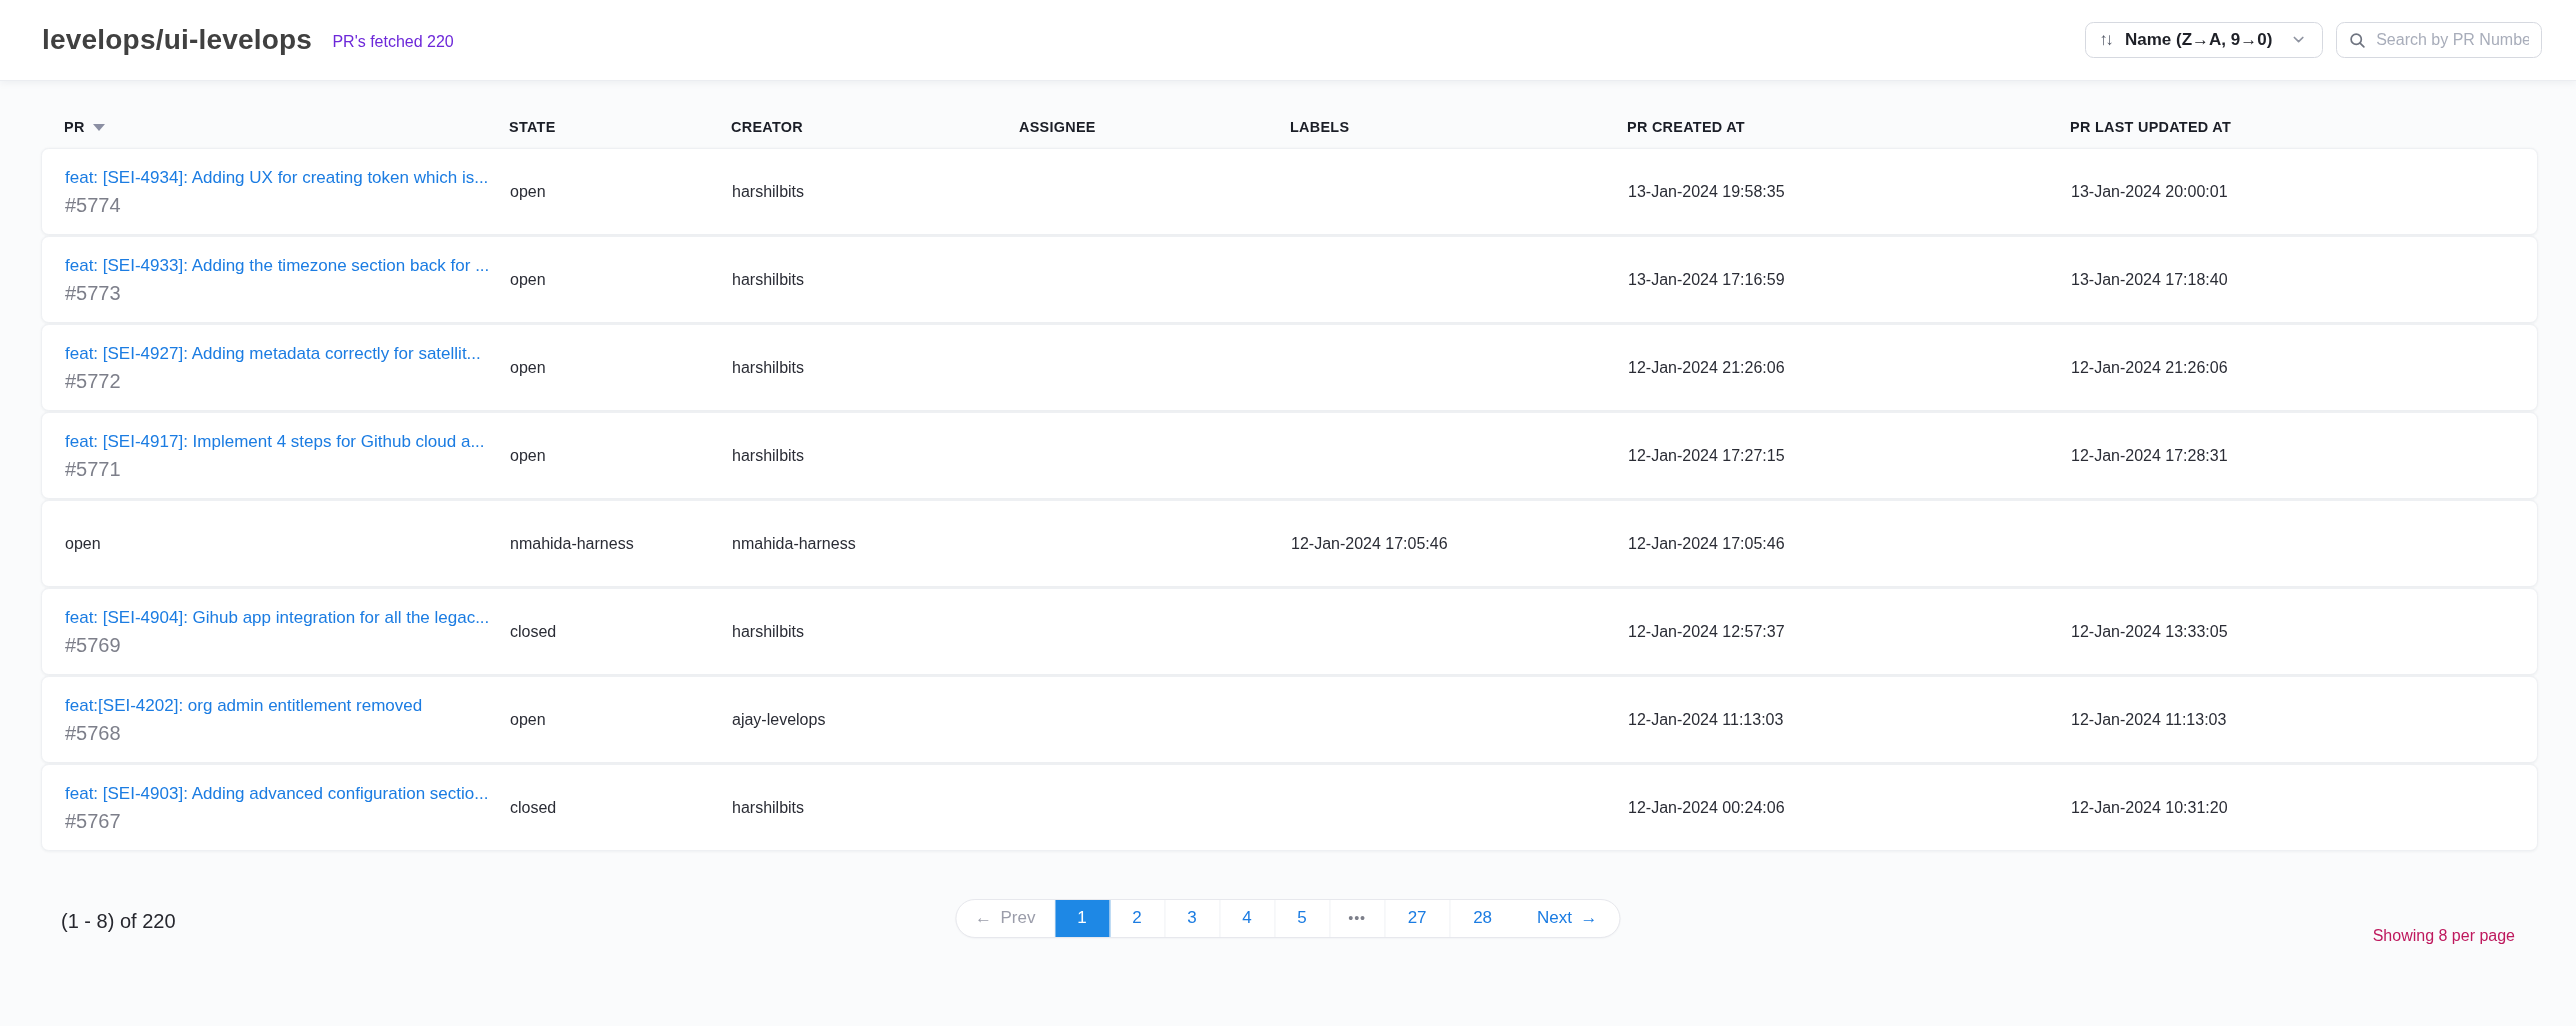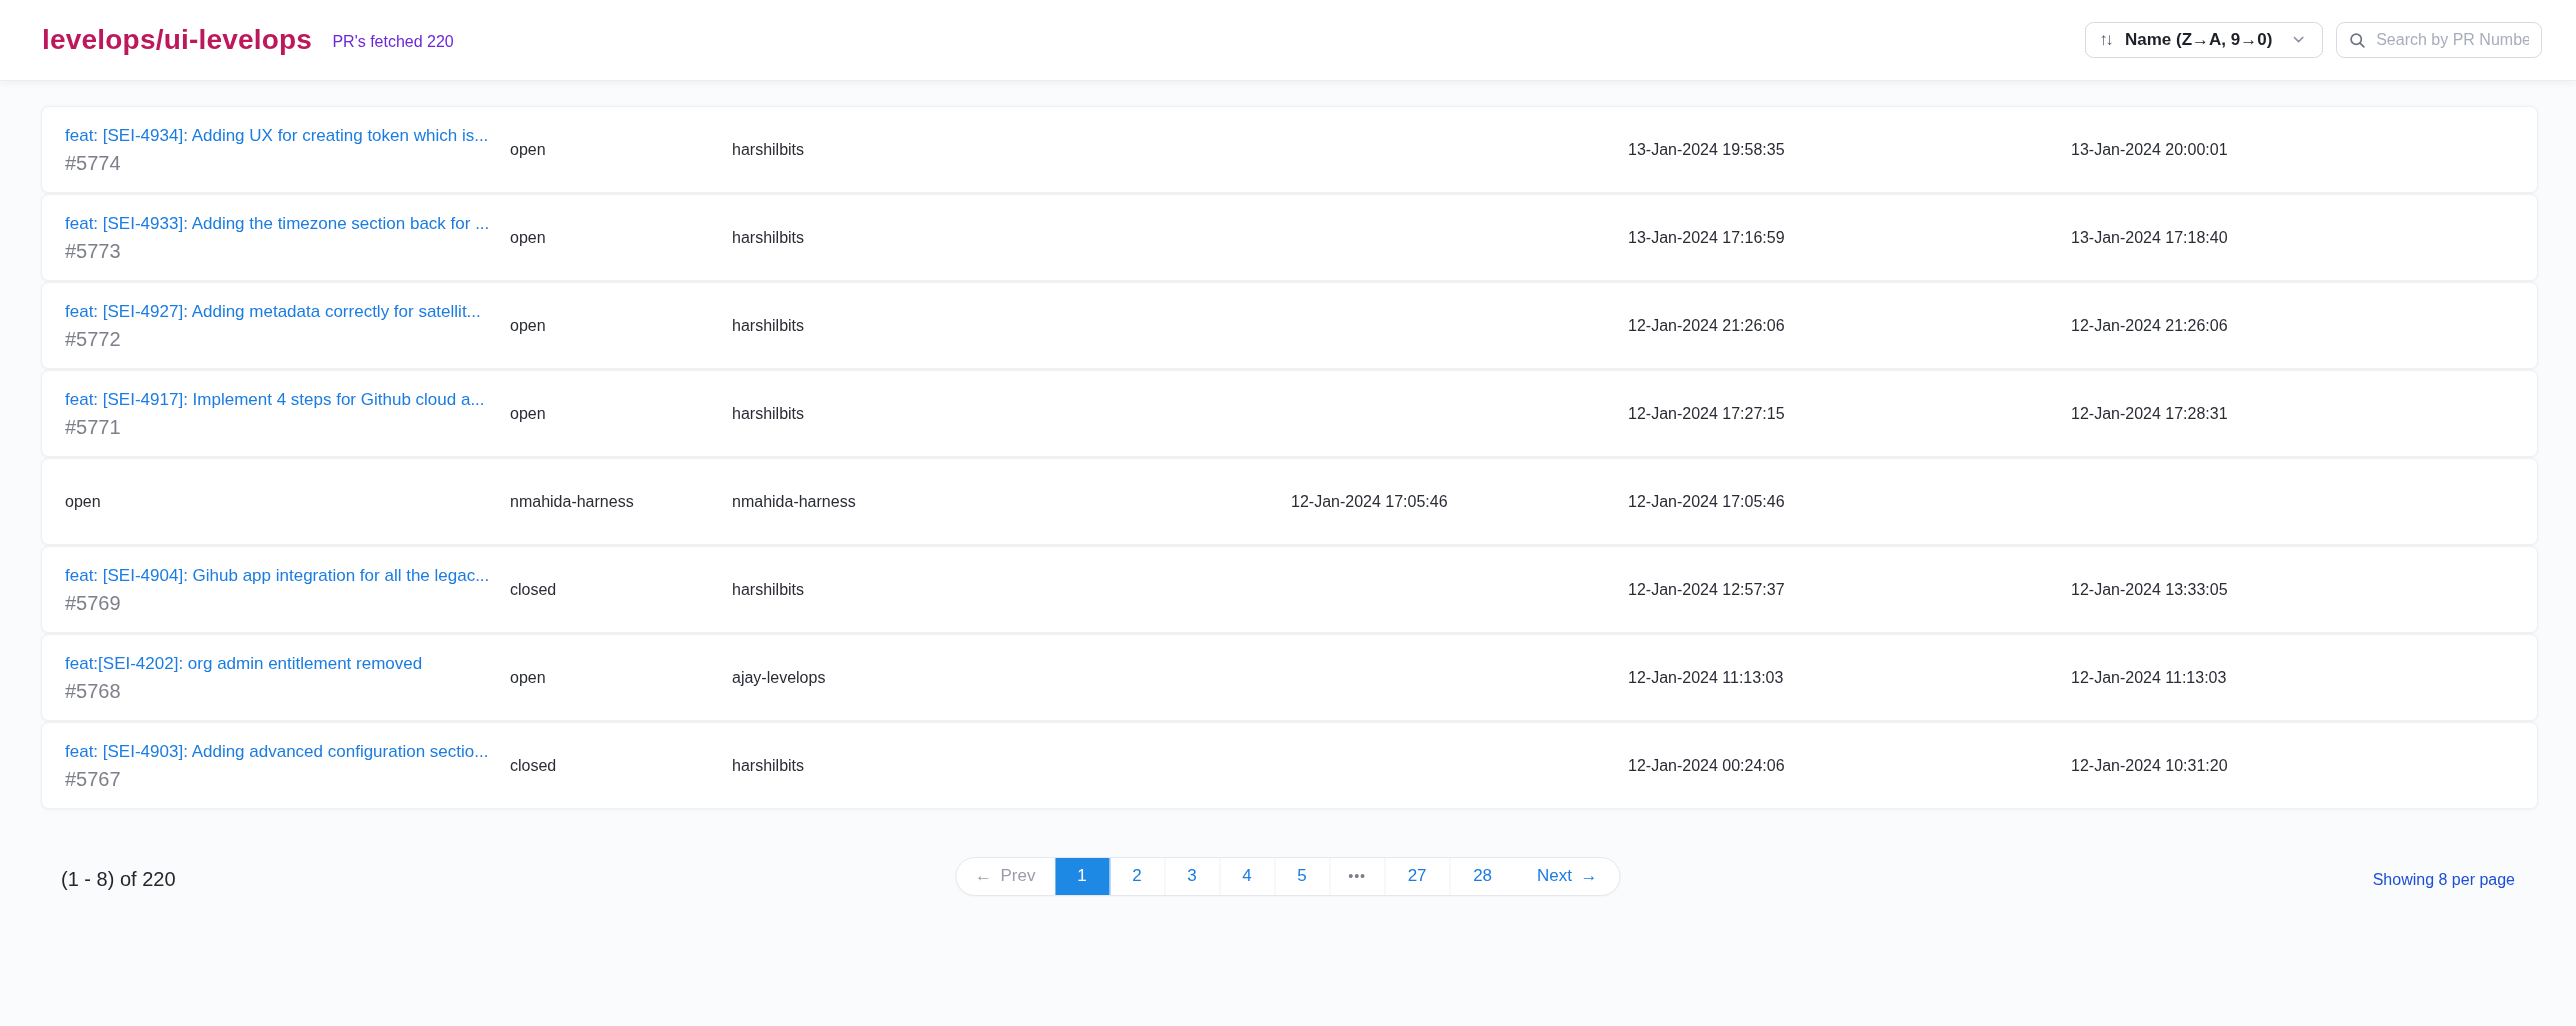--- a/index.html
+++ b/index.html
@@ -10,21 +10,21 @@
   }
 
   
   .topbar {
     position:relative; height:81px; background:#ffffff;
     border-bottom:0.8px solid #ebedf1;
     box-shadow:0 2.5px 6.8px rgba(130,140,160,0.10);
     display:flex; align-items:center;
     padding:0 34px 0 42px; z-index:5;
   }
-  .page-title { font-size:28px; font-weight:700; color:#be185d; letter-spacing:0.2px; }
+  .page-title { font-size:28px; font-weight:700; color:#404040; letter-spacing:0.2px; }
   .page-subtitle { font-size:16px; color:#6d28d9; margin-left:20.3px; margin-top:3.4px; }
   .topbar-right { margin-left:auto; display:flex; align-items:center; gap:13.5px; }
 
   .sort-control {
     display:flex; align-items:center; gap:12px;
     height:36px; padding:0 15.2px 0 13.5px;
     background:#ffffff; border:0.8px solid #d6d9e0; border-radius:8.5px;
     cursor:pointer;
   }
   .sort-arrows { font-size:17px; color:#545a68; letter-spacing:-2.5px; margin-right:1.7px; }
@@ -77,21 +77,21 @@
     white-space:nowrap; overflow:hidden; max-width:428px; cursor:pointer;
   }
   .pr-number { font-size:20px; color:#7d7f8a; margin-top:9.3px; }
 
   
   .footer { position:relative; height:102px; margin-top:32px; }
   .range-text {
     position:absolute; left:61px; top:27px; font-size:20px; color:#26272e;
   }
   .perpage-text {
-    position:absolute; right:61px; top:30px; font-size:16px; color:#1d4ed8;
+    position:absolute; right:61px; top:44px; font-size:16px; color:#be185d;
   }
   .pager {
     position:absolute; left:50%; top:15.2px; transform:translateX(-50%);
     display:flex; align-items:stretch; height:39px;
     background:#ffffff; border:0.8px solid #e7e8ed; border-radius:19.5px;
     overflow:hidden; box-shadow:0 0.8px 1.7px rgba(20,30,50,0.04);
   }
   .pager button {
     font-family:inherit; border:none; background:transparent; cursor:pointer;
     font-size:17px; display:flex; align-items:center; justify-content:center;
@@ -129,20 +129,32 @@
             <line x1="13" y1="13" x2="17.5" y2="17.5" stroke="#6f7480" stroke-width="2" stroke-linecap="round"></line>
           </svg>
       </span>
       <input type="text" placeholder="Search by PR Number" style="">
     </div>
   </div>
 </div>
 
 <div class="content">
 
+  <div class="table-header grid-cols">
+    <div class="th">
+      <span>PR</span>
+      <span class="tri-down"></span>
+    </div>
+    <div class="th">STATE</div>
+    <div class="th">CREATOR</div>
+    <div class="th">ASSIGNEE</div>
+    <div class="th">LABELS</div>
+    <div class="th">PR CREATED AT</div>
+    <div class="th">PR LAST UPDATED AT</div>
+  </div>
 
   <div class="rows" id="rows">
     <div class="card grid-cols">
       <div class="cell pr-cell">
         <a class="pr-title">feat: [SEI-4934]: Adding UX for creating token which is...</a>
         <div class="pr-number">#5774</div>
       </div>
       <div class="cell">open</div>
       <div class="cell">harshilbits</div>
       <div class="cell"></div>

